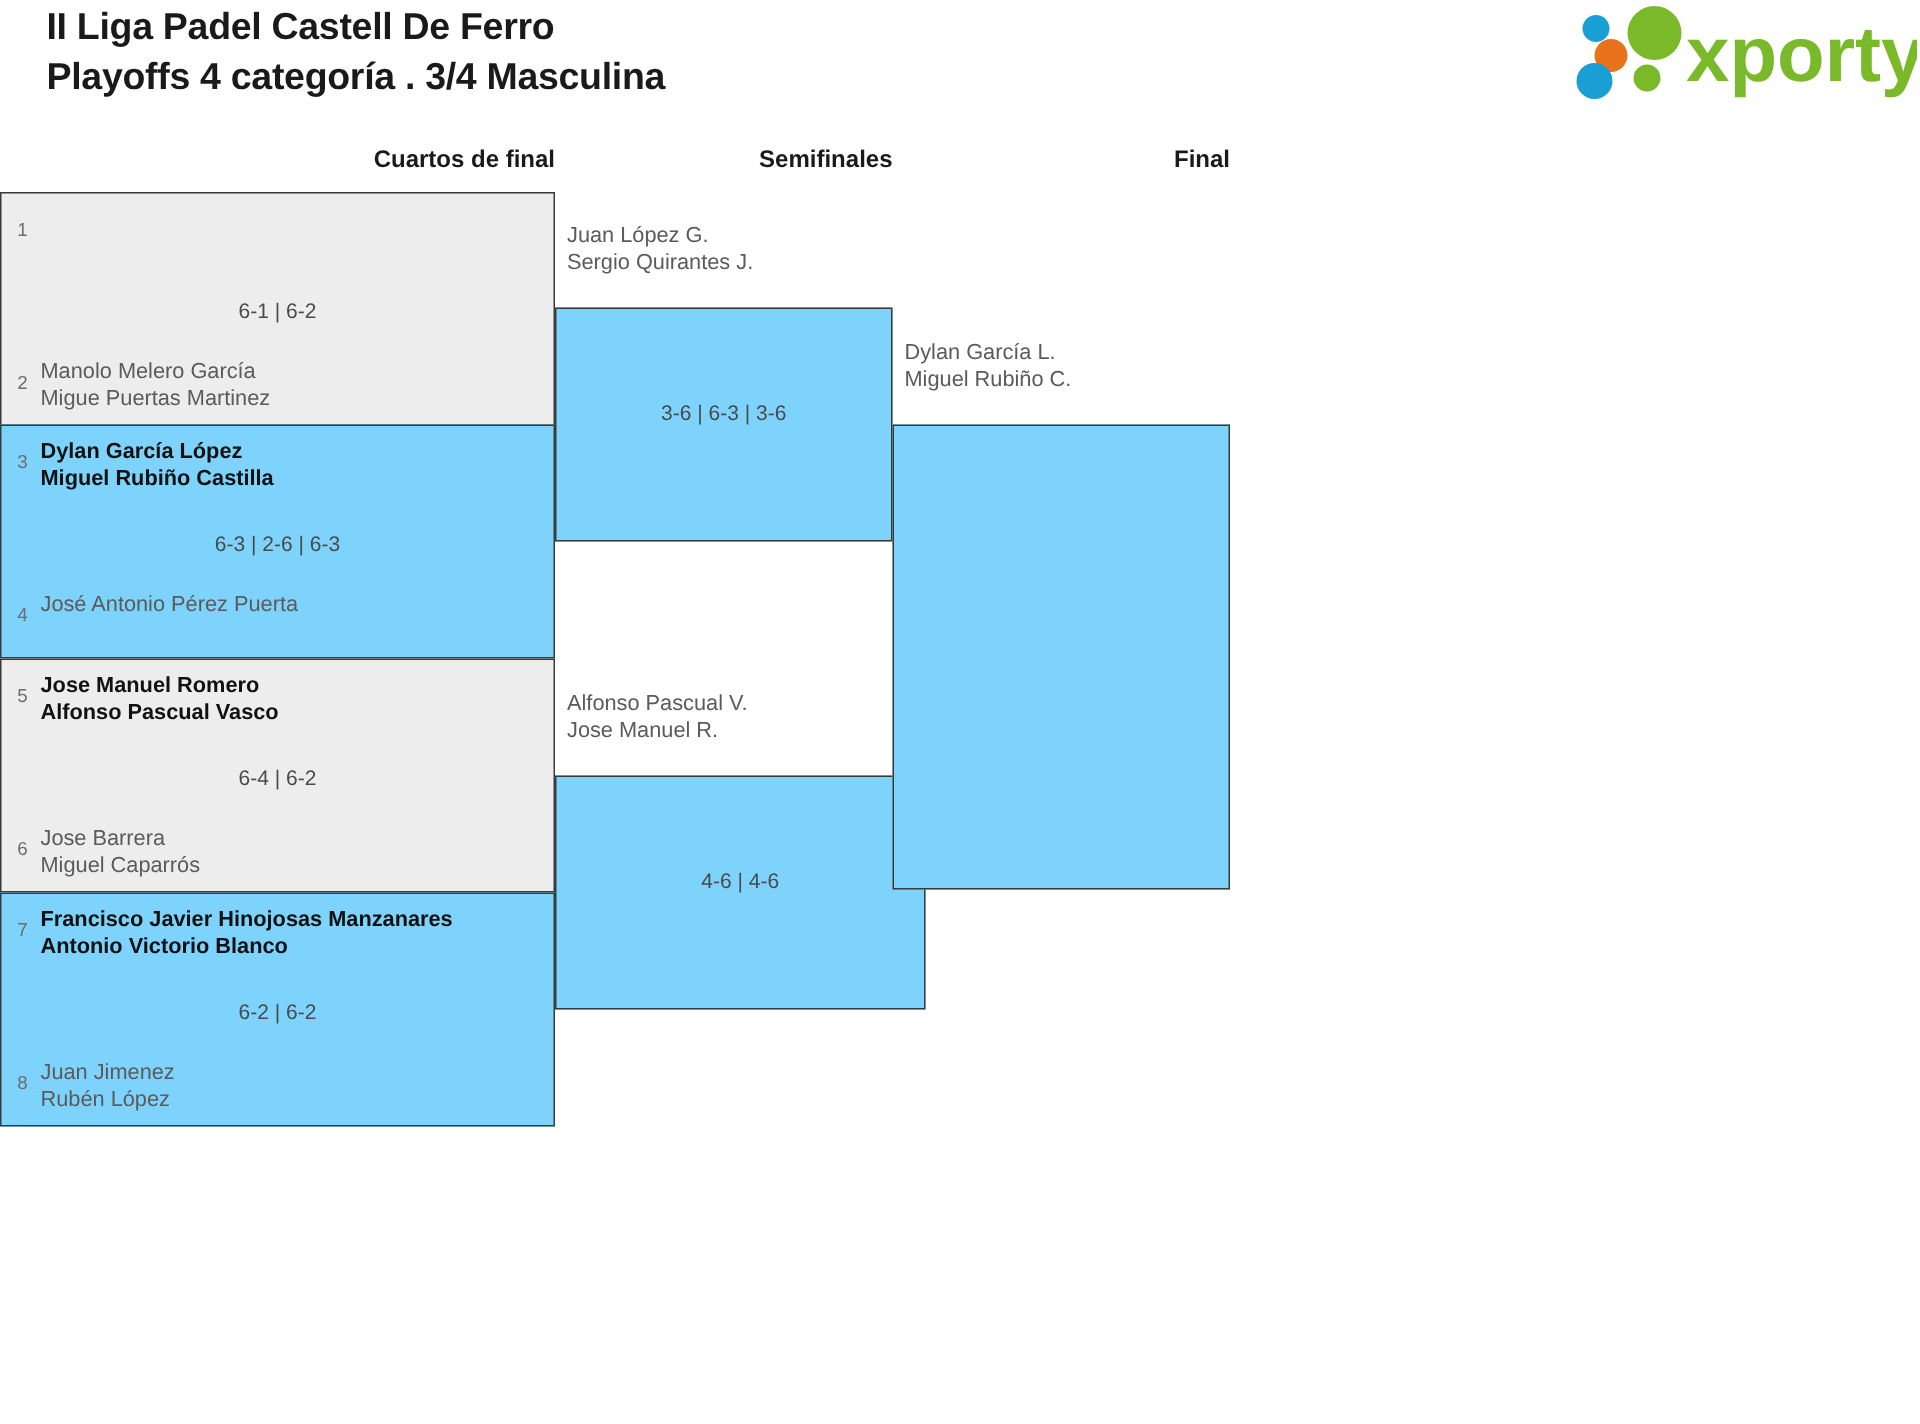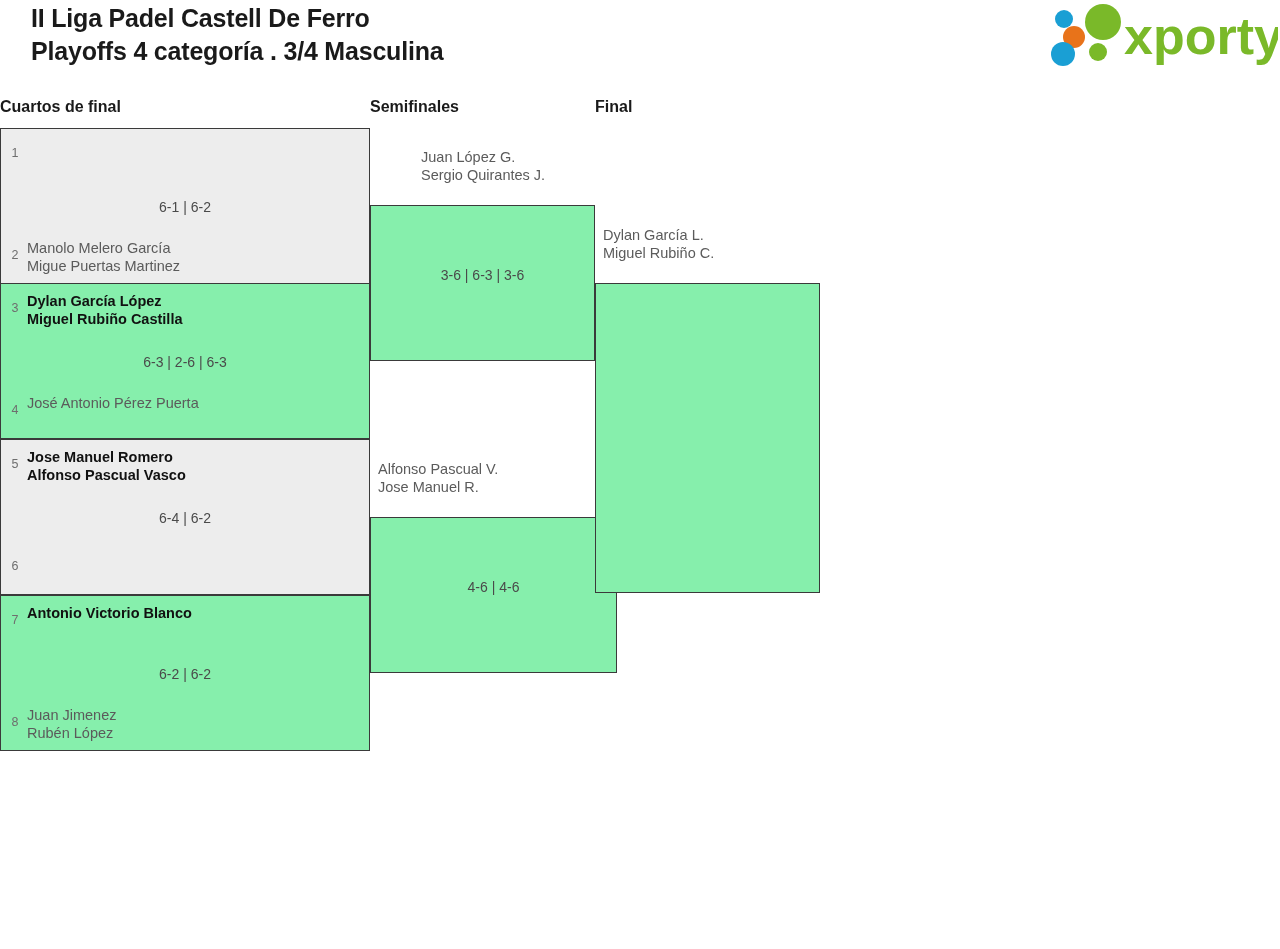--- a/index.html
+++ b/index.html
@@ -38,33 +38,33 @@
     height: 62px;
   }
 
   
   .round-header {
     position: absolute;
     top: 96px;
     font-size: 16px;
     font-weight: 600;
     color: #1a1a1a;
-    text-align: left;
+    text-align: right;
     line-height: 22px;
   }
   #round-header-0 { left: 0px;   width: 370px; }
   #round-header-1 { left: 370px; width: 225px; }
   #round-header-2 { left: 595px; width: 225px; }
 
   
   .match {
     position: absolute;
     box-sizing: border-box;
     border: 1px solid #3a3a3a;
-    background: #86efac;
+    background: #7dd3fc;
   }
   .match.shaded { background: #ededed; }
 
   .team {
     position: absolute;
     left: 0;
     right: 0;
     box-sizing: border-box;
     padding-left: 26px;
     padding-right: 8px;
@@ -170,36 +170,41 @@
 </div>
 
 <div class="match qf shaded" style="top:439px;">
   <div class="seed top">5</div>
   <div class="team top winner">
     <span class="nm">Jose Manuel Romero</span>
     <span class="nm">Alfonso Pascual Vasco</span>
   </div>
   <div class="score">6-4 | 6-2</div>
   <div class="seed bottom">6</div>
+  <div class="team bottom">
+    <span class="nm">Jose Barrera</span>
+    <span class="nm">Miguel Caparrós</span>
+  </div>
 </div>
 
 <div class="match qf" style="top:595px;">
   <div class="seed top">7</div>
   <div class="team top winner">
+    <span class="nm">Francisco Javier Hinojosas Manzanares</span>
     <span class="nm">Antonio Victorio Blanco</span>
   </div>
   <div class="score">6-2 | 6-2</div>
   <div class="seed bottom">8</div>
   <div class="team bottom">
     <span class="nm">Juan Jimenez</span>
     <span class="nm">Rubén López</span>
   </div>
 </div>
 
-<div class="feeder" style="left:370px; top:148px; width:225px;margin-left:43px;">
+<div class="feeder" style="left:370px; top:148px; width:225px;">
   <span class="nm">Juan López G.</span>
   <span class="nm">Sergio Quirantes J.</span>
 </div>
 <div class="feeder winner" style="left:370px; top:304px; width:225px;">
   <span class="nm">Dylan García L.</span>
   <span class="nm">Miguel Rubiño C.</span>
 </div>
 
 <div class="feeder" style="left:370px; top:460px; width:225px;">
   <span class="nm">Alfonso Pascual V.</span>

